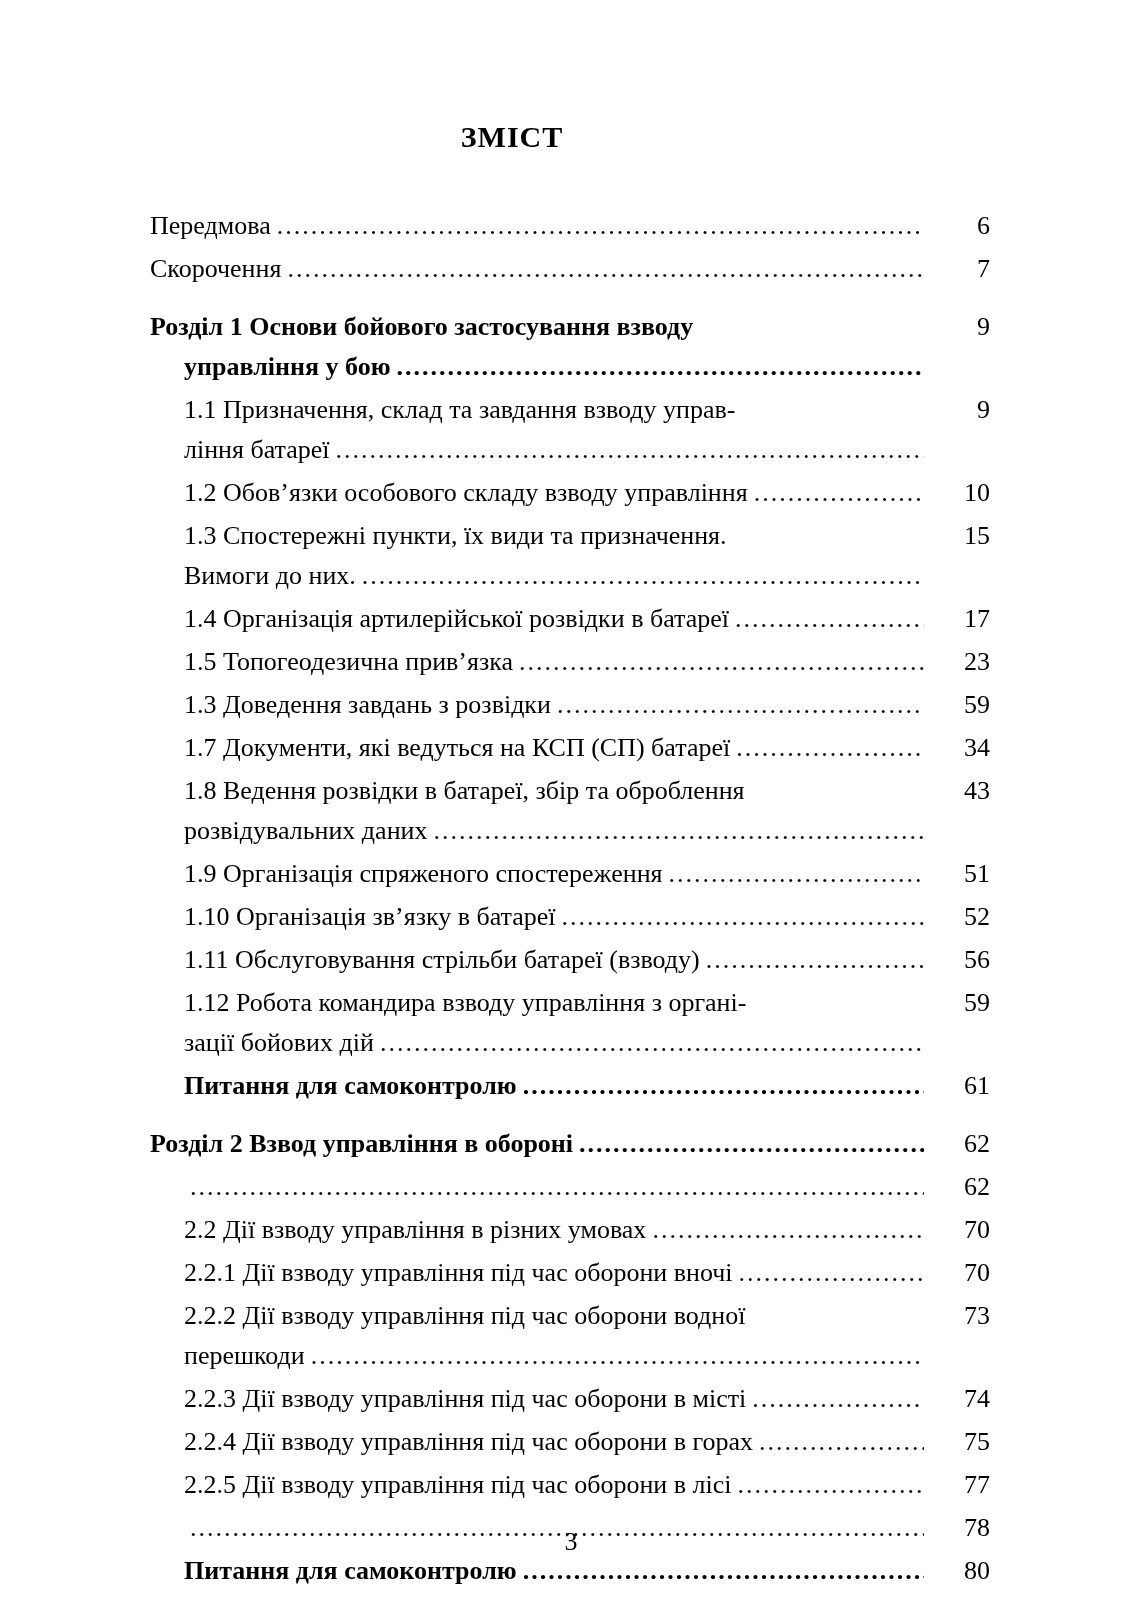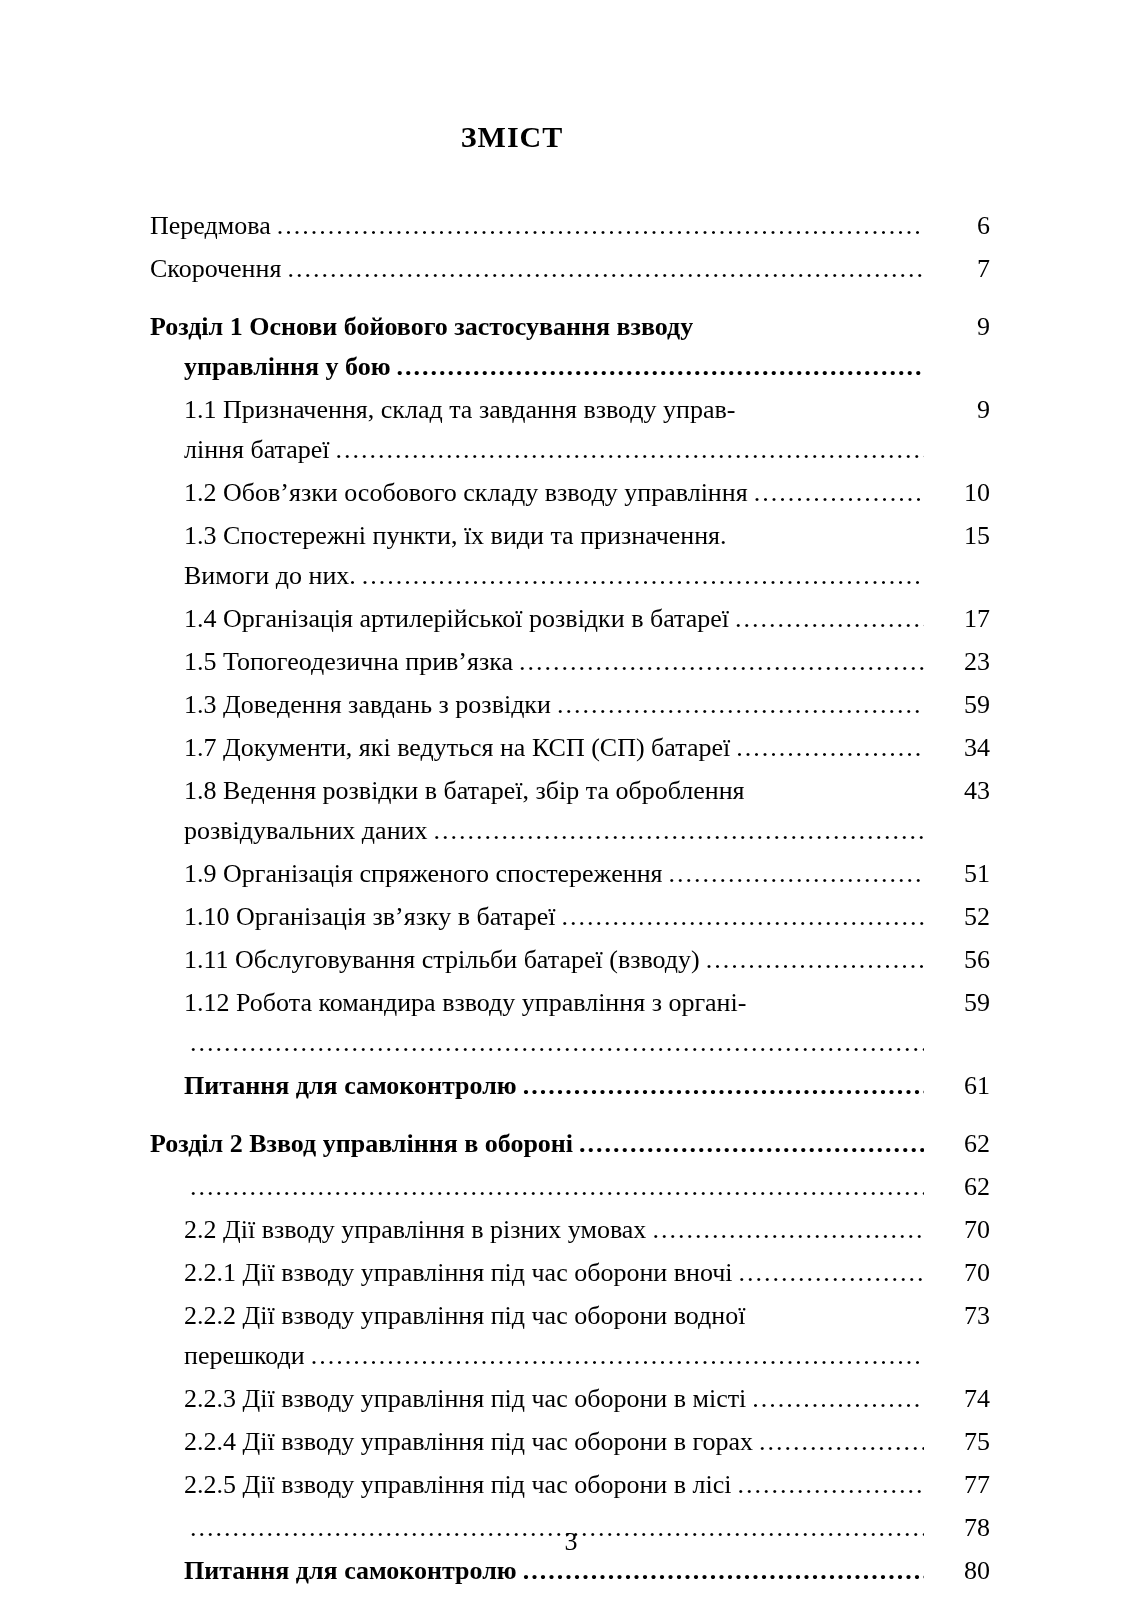--- a/index.html
+++ b/index.html
@@ -231,20 +231,21 @@
           </div>
         </div>
         <div class="pagecol">56</div>
       </div>
       <div class="entry">
         <div class="txtcol">
           <div class="line indent1">
             <span class="label">1.12 Робота командира взводу управління з органі-</span>
           </div>
           <div class="cont-line hang indent1">
+            <span class="label">зації бойових дій</span>
             <span class="dots">........................................................................................................................................................................................................</span>
           </div>
         </div>
         <div class="pagecol">59</div>
       </div>
       <div class="entry">
         <div class="txtcol">
           <div class="line indent1 bold">
             <span class="label">Питання для самоконтролю</span>
             <span class="dots">........................................................................................................................................................................................................</span>

